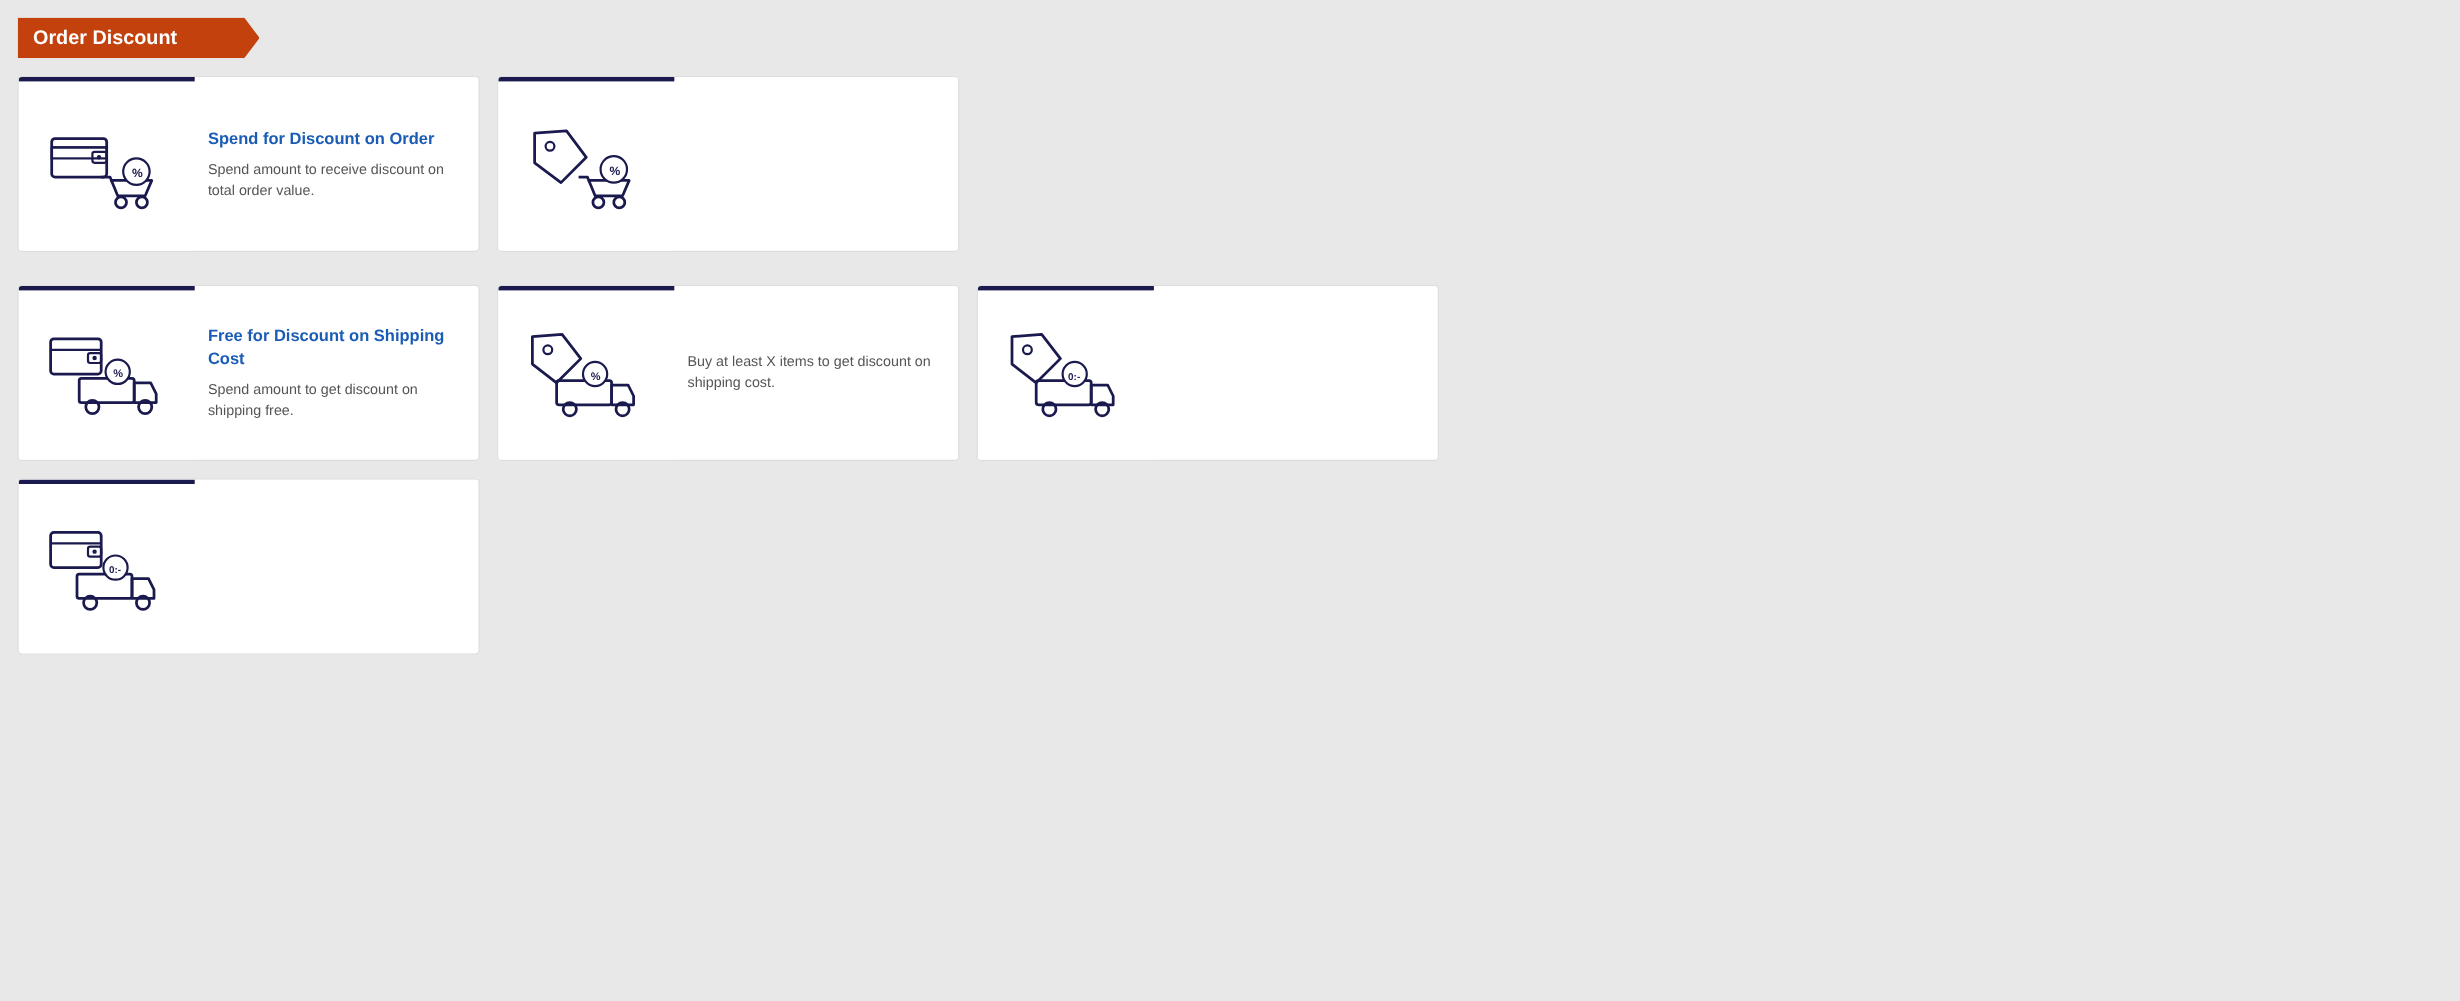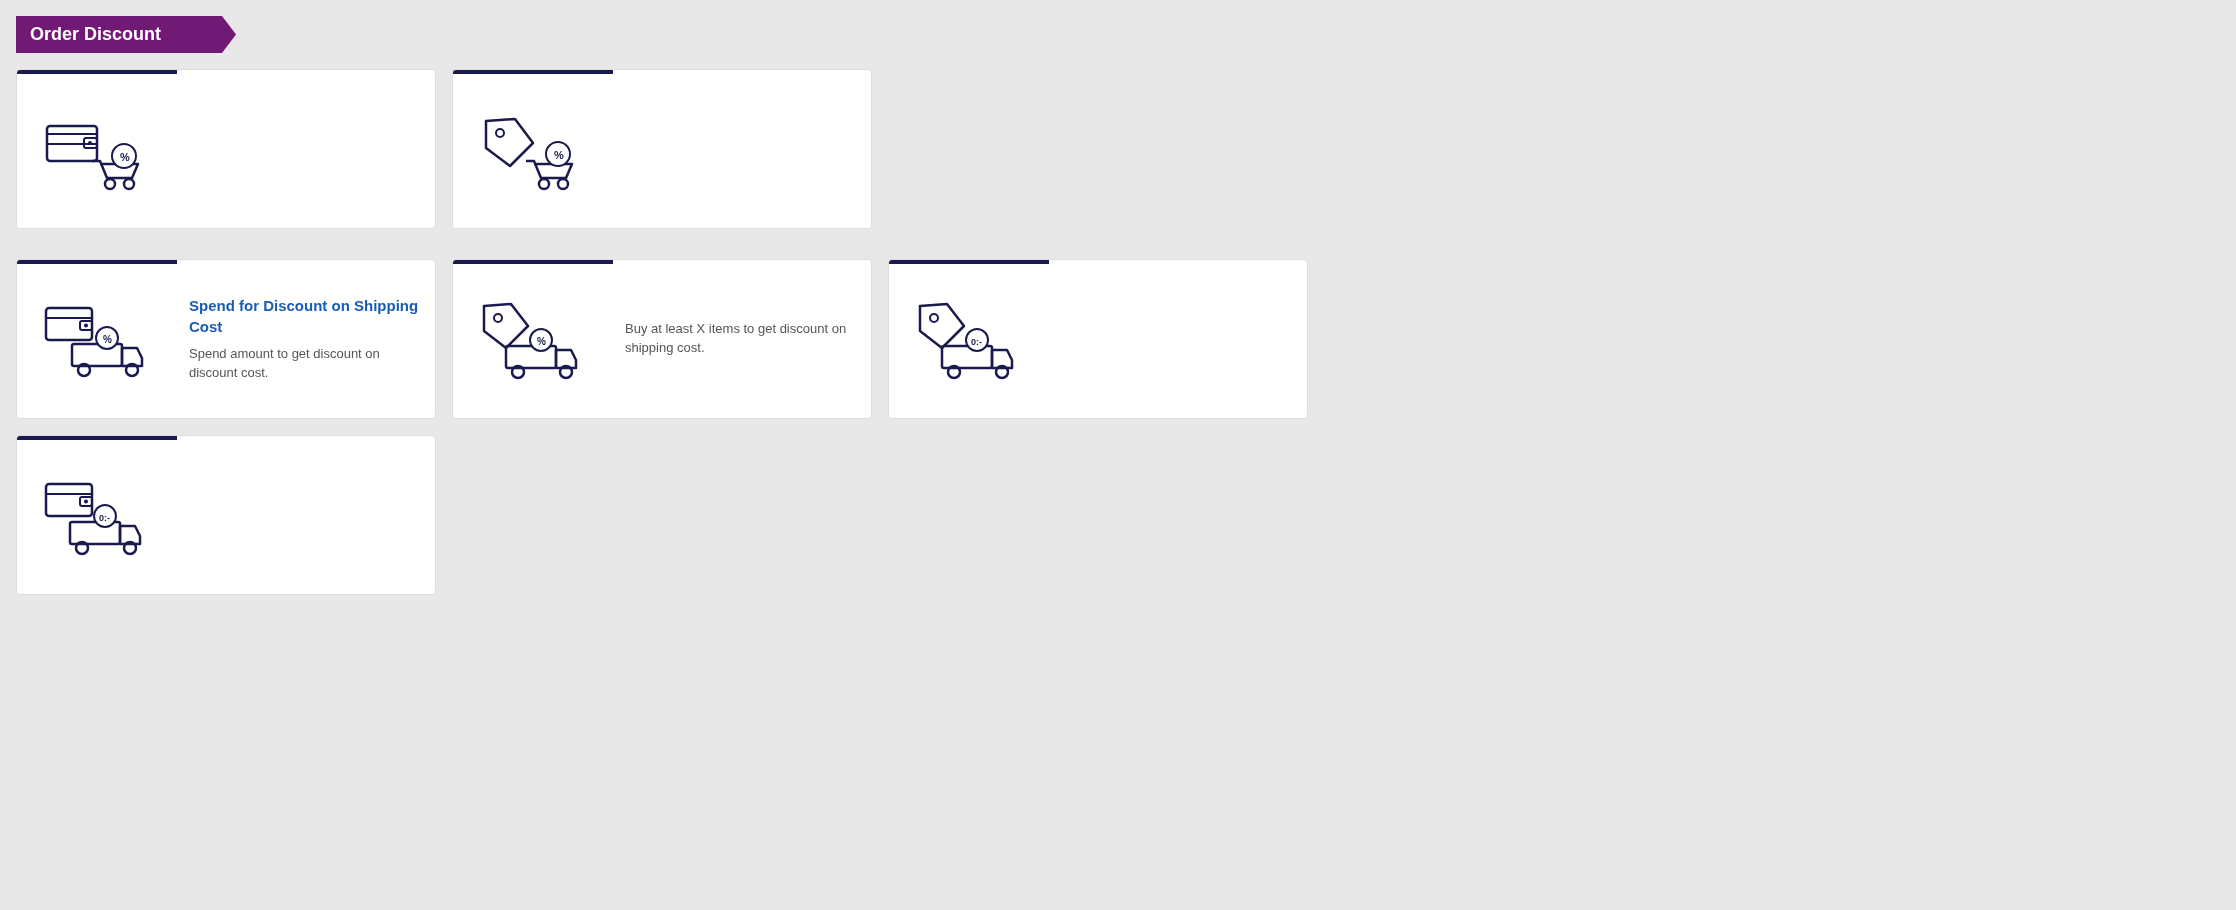--- a/index.html
+++ b/index.html
@@ -10,21 +10,21 @@
       padding: 16px;
     }
 
     .section {
       margin-bottom: 30px;
     }
 
     .section-header {
       display: inline-flex;
       align-items: center;
-      background: #701a75;
+      background: #c2410c;
       color: #fff;
       font-size: 18px;
       font-weight: bold;
       padding: 8px 20px 8px 14px;
       margin-bottom: 16px;
       clip-path: polygon(0 0, calc(100% - 14px) 0, 100% 50%, calc(100% - 14px) 100%, 0 100%);
       min-width: 220px;
     }
 
     .cards-row {
@@ -105,20 +105,24 @@
 
           <path d="M50 55 L58 55 L65 72 L90 72 L96 58 L58 58" stroke="#1a1a4e" stroke-width="2.5" fill="none" stroke-linejoin="round"></path>
 
           <circle cx="68" cy="78" r="5" stroke="#1a1a4e" stroke-width="2.5" fill="none"></circle>
           <circle cx="87" cy="78" r="5" stroke="#1a1a4e" stroke-width="2.5" fill="none"></circle>
 
           <circle cx="82" cy="50" r="12" fill="#fff" stroke="#1a1a4e" stroke-width="2"></circle>
           <text x="78" y="55" font-size="11" font-weight="bold" fill="#1a1a4e" font-family="Arial">%</text>
         </svg>
       </div>
+      <div class="card-content">
+        <div class="card-title">Spend for Discount on Order</div>
+        <div class="card-desc">Spend amount to receive discount on total order value.</div>
+      </div>
     </div>
 
     <div class="card">
       <div class="card-icon-wrap">
         <svg viewBox="0 0 110 90" fill="none" xmlns="http://www.w3.org/2000/svg">
 
           <path d="M8 15 L8 42 L32 60 L55 37 L37 13 Z" stroke="#1a1a4e" stroke-width="2.5" fill="none" stroke-linejoin="round"></path>
           <circle cx="22" cy="27" r="4" stroke="#1a1a4e" stroke-width="2" fill="none"></circle>
 
           <path d="M48 55 L56 55 L63 72 L88 72 L94 58 L56 58" stroke="#1a1a4e" stroke-width="2.5" fill="none" stroke-linejoin="round"></path>
@@ -151,22 +155,22 @@
           <path d="M80 52 L95 52 L100 62 L100 70 L80 70 Z" stroke="#1a1a4e" stroke-width="2.5" fill="none" stroke-linejoin="round"></path>
 
           <circle cx="42" cy="74" r="6" stroke="#1a1a4e" stroke-width="2.5" fill="none"></circle>
           <circle cx="90" cy="74" r="6" stroke="#1a1a4e" stroke-width="2.5" fill="none"></circle>
 
           <circle cx="65" cy="42" r="11" fill="#fff" stroke="#1a1a4e" stroke-width="2"></circle>
           <text x="61" y="47" font-size="10" font-weight="bold" fill="#1a1a4e" font-family="Arial">%</text>
         </svg>
       </div>
       <div class="card-content">
-        <div class="card-title">Spend for Discount on Shipping Cost</div>
-        <div class="card-desc">Spend amount to get discount on discount cost.</div>
+        <div class="card-title">Free for Discount on Shipping Cost</div>
+        <div class="card-desc">Spend amount to get discount on shipping free.</div>
       </div>
     </div>
 
     <div class="card">
       <div class="card-icon-wrap">
         <svg viewBox="0 0 110 90" fill="none" xmlns="http://www.w3.org/2000/svg">
 
           <path d="M6 10 L6 35 L28 52 L50 30 L33 8 Z" stroke="#1a1a4e" stroke-width="2.5" fill="none" stroke-linejoin="round"></path>
           <circle cx="20" cy="22" r="4" stroke="#1a1a4e" stroke-width="2" fill="none"></circle>
 

